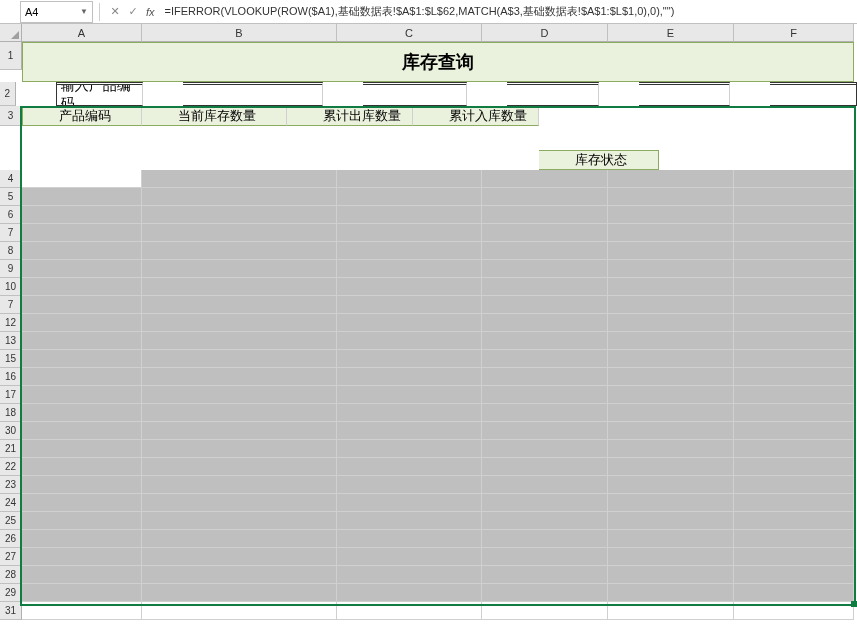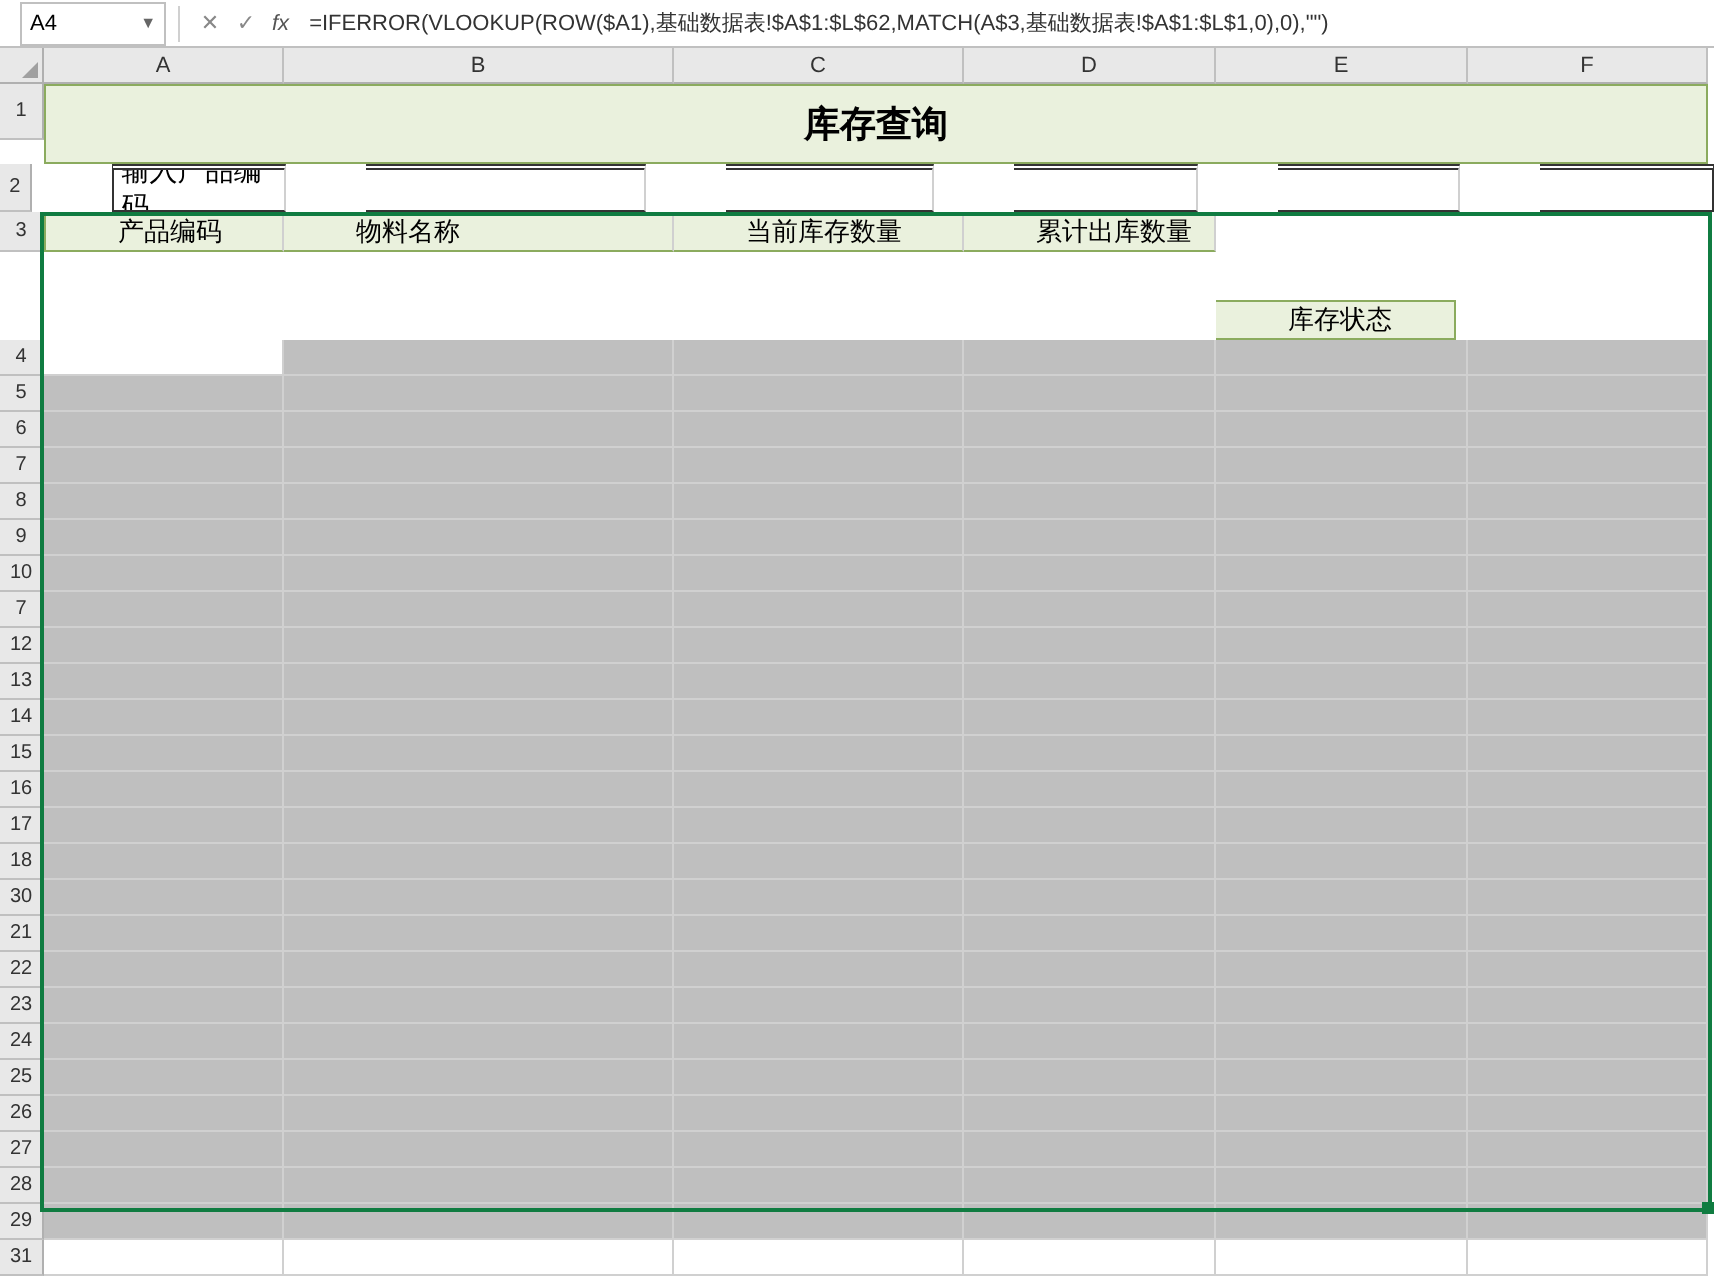--- a/index.html
+++ b/index.html
@@ -1,19 +1,19 @@
 <!DOCTYPE html>
 <html><head>
 <meta charset="utf-8">
 <style>
 * { box-sizing: border-box; margin: 0; padding: 0; }
 body { font-family: "Microsoft YaHei", Arial, sans-serif; font-size: 12px; background: #fff; color: #000; }
 
 .formula-bar { display: flex; align-items: center; height: 24px; border-bottom: 1px solid #c0c0c0; background: #fff; }
-.name-box { width: 73px; height: 22px; border: 1px solid #c0c0c0; padding: 0 4px; display: flex; align-items: center; justify-content: space-between; margin-left: 10px; }
+.name-box { width: 73px; height: 22px; border: 1px solid #c0c0c0; padding: 0 4px; display: flex; align-items: center; justify-content: space-between; margin-left: 20px; }
 .name-box-text { font-size: 11px; }
 .name-box-arrow { font-size: 8px; color: #666; }
 .fb-divider { width: 1px; height: 18px; background: #d0d0d0; margin: 0 6px; }
 .fb-btn { width: 18px; height: 18px; display: flex; align-items: center; justify-content: center; color: #888; font-size: 11px; cursor: pointer; }
 .fx-label { font-style: italic; font-size: 11px; color: #555; margin: 0 4px; }
 .formula-input { flex: 1; font-size: 11px; padding: 0 6px; color: #333; }
 
 .grid-wrap { position: relative; }
 .corner { position: absolute; left: 0; top: 0; width: 22px; height: 18px; background: #e8e8e8; border-right: 1px solid #b0b0b0; border-bottom: 1px solid #b0b0b0; }
 .corner::after { content:""; position:absolute; right:2px; bottom:2px; width:0; height:0; border-left:8px solid transparent; border-bottom:8px solid #a0a0a0; }
@@ -85,23 +85,23 @@
       <div class="cell colB double-top"></div>
       <div class="cell colC double-top"></div>
       <div class="cell colD double-top"></div>
       <div class="cell colE double-top"></div>
       <div class="cell colF-plus double-top"></div>
     </div>
 
     <div class="row header-row">
       <div class="row-header">3</div>
       <div class="cell colA">产品编码</div>
-      <div class="cell colB">物料名称</div>
       <div class="cell colC">当前库存数量</div>
       <div class="cell colD">累计出库数量</div>
+      <div class="cell colE">累计入库数量</div>
       <div class="cell colF">库存状态</div>
     </div>
 
     <div id="data-rows">
         <div class="row data-row">
           <div class="row-header">4</div>
           <div class="cell colA colA-active"></div>
           <div class="cell colB"></div>
           <div class="cell colC"></div>
           <div class="cell colD"></div>
@@ -175,29 +175,20 @@
           <div class="row-header">12</div>
           <div class="cell colA"></div>
           <div class="cell colB"></div>
           <div class="cell colC"></div>
           <div class="cell colD"></div>
           <div class="cell colE"></div>
           <div class="cell colF"></div>
         </div>
         <div class="row data-row">
           <div class="row-header">13</div>
-          <div class="cell colA"></div>
-          <div class="cell colB"></div>
-          <div class="cell colC"></div>
-          <div class="cell colD"></div>
-          <div class="cell colE"></div>
-          <div class="cell colF"></div>
-        </div>
-        <div class="row data-row">
-          <div class="row-header">14</div>
           <div class="cell colA"></div>
           <div class="cell colB"></div>
           <div class="cell colC"></div>
           <div class="cell colD"></div>
           <div class="cell colE"></div>
           <div class="cell colF"></div>
         </div>
         <div class="row data-row">
           <div class="row-header">15</div>
           <div class="cell colA"></div>

